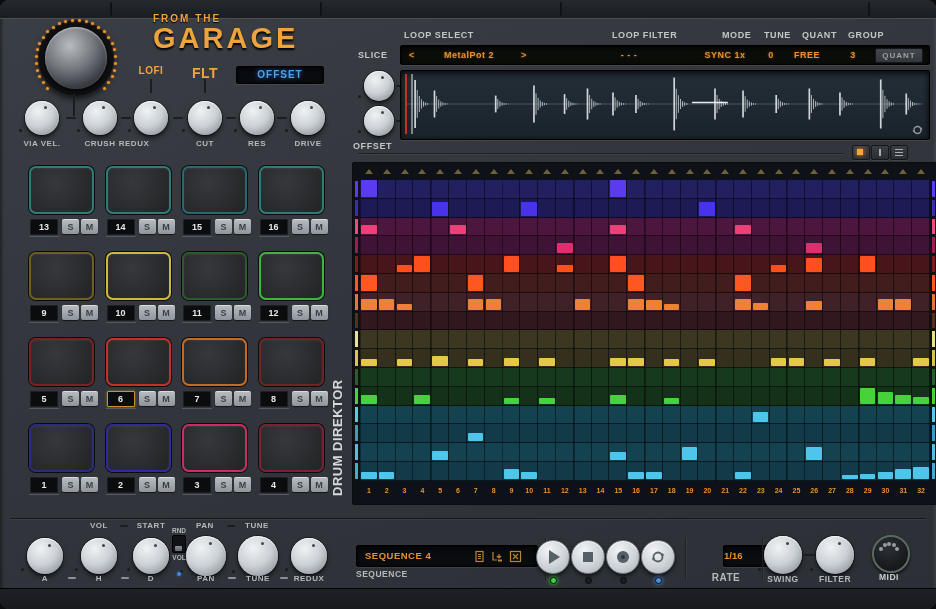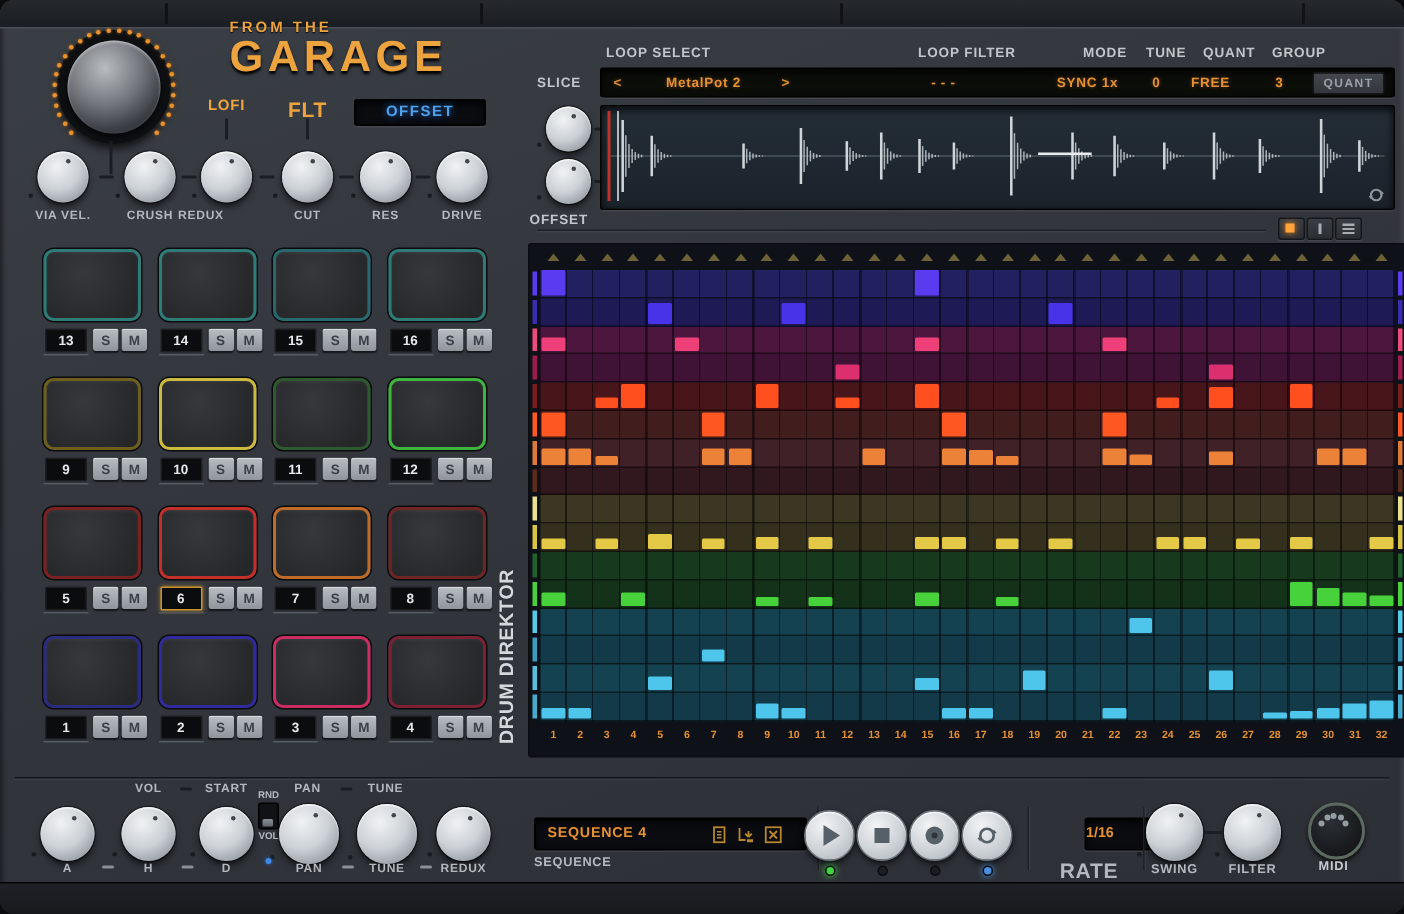--- a/index.html
+++ b/index.html
@@ -768,21 +768,21 @@
       <path d="M13.5 5 l2 2.4 -3.3 .7 z M4.5 13 l-2-2.4 3.3-.7 z" fill="#566069"></path>
     </svg>
   </div>
   <div class="led" id="led-play" style="left: 550px; background: rgb(67, 210, 67); box-shadow: rgb(67, 210, 67) 0px 0px 4px;"></div>
   <div class="led" id="led-stop" style="left: 585px; background: rgb(26, 29, 33);"></div>
   <div class="led" id="led-record" style="left: 620px; background: rgb(26, 29, 33);"></div>
   <div class="led" id="led-loop" style="left: 655px; background: rgb(74, 143, 224); box-shadow: rgb(74, 143, 224) 0px 0px 4px;"></div>
 
   <div class="vdiv" style="left:685px"></div>
   <div class="abs disp" id="ratedisp">1/16</div>
-  <div class="abs lbl center" style="left:697px;top:572px;width:58px;font-size:14px">RATE</div>
+  <div class="abs lbl center" style="left:697px;top:572px;width:58px;font-size:10px">RATE</div>
   <div class="vdiv" style="left:762px"></div>
 
   <div class="knob" style="left:764px;top:536px;width:38px;height:38px"></div>
   <div class="knob" style="left:816px;top:536px;width:38px;height:38px"></div>
   <div class="abs dash" style="left:803px;top:554px;width:12px"></div>
   <div class="abs lbl center" style="left:761px;top:574px;width:44px;font-size:8.5px">SWING</div>
   <div class="abs lbl center" style="left:813px;top:574px;width:44px;font-size:8.5px">FILTER</div>
 
   <div id="midi-port">
       <div class="pin" style="left: 5.20577px; top: 9.5px;"></div>

